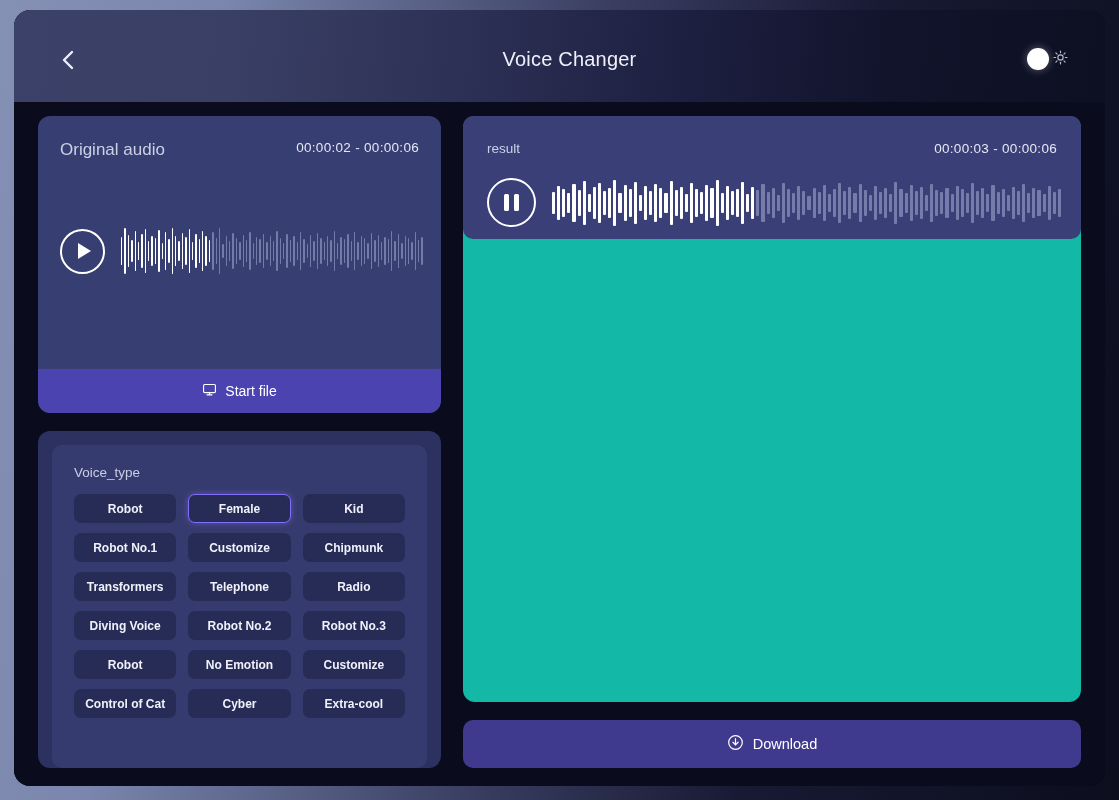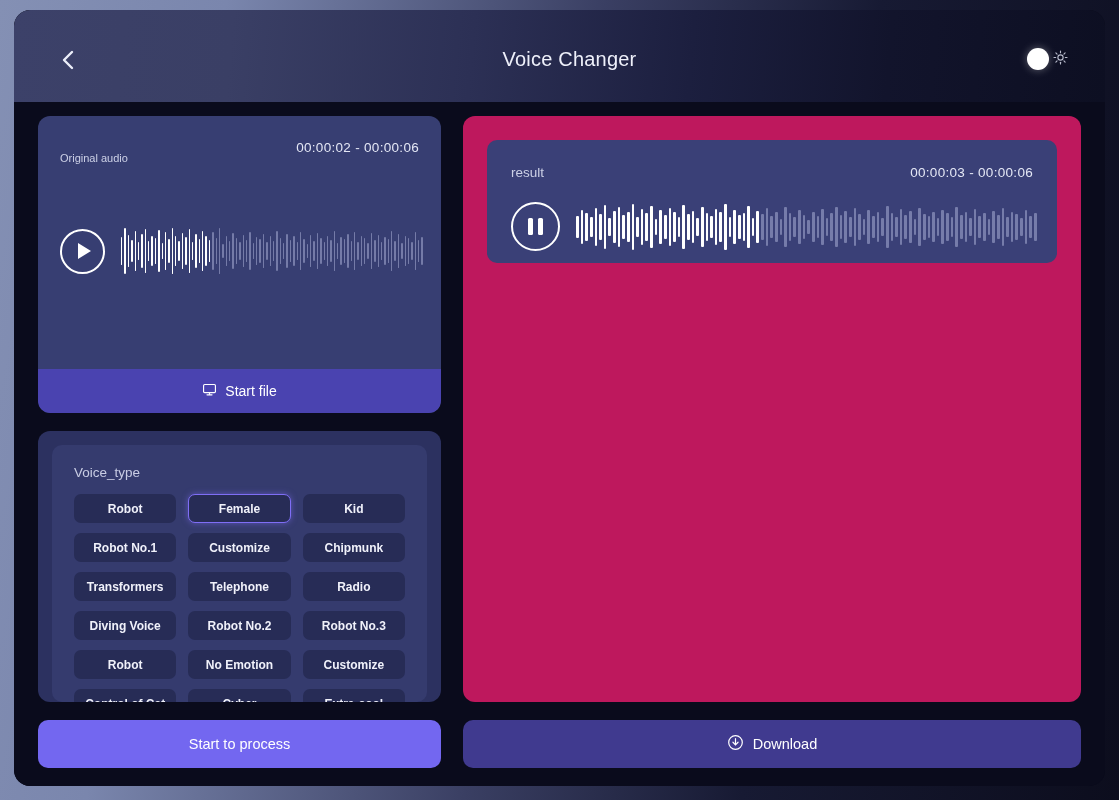--- a/index.html
+++ b/index.html
@@ -104,22 +104,21 @@
     background: #373e72;
     border-radius: 12px;
     position: relative;
     overflow: hidden;
     flex: 0 0 auto;
   }
   #original-audio-label {
     position: absolute;
     left: 22px; top: 24px;
     color: #ccd0e6;
-    font-size: 11px;
-    margin-top: 12px;
+    font-size: 17px;
   }
   #original-audio-time {
     position: absolute;
     right: 22px; top: 24px;
     color: #e4e7f5;
     font-size: 13.5px;
     letter-spacing: .3px;
   }
   #original-player-row {
     position: absolute;
@@ -227,24 +226,23 @@
   }
   .voice-chip.selected {
     border-color: #7f6ef6;
     background: #272c56;
     box-shadow: 0 0 6px rgba(127,110,246,.55);
   }
 
   
   #result-card {
     flex: 1 1 auto;
-    background: #be185d;
+    background: #14b8a6;
     border-radius: 12px;
     position: relative;
-    padding: 24px;
   }
   #result-inner {
     height: 123px;
     background: #3a4077;
     border-radius: 10px;
     position: relative;
   }
   #result-label {
     position: absolute;
     left: 24px; top: 25px;
@@ -495,23 +493,20 @@
                 <div class="voice-chip">
                   <span>Cyber</span>
                 </div>
                 <div class="voice-chip">
                   <span>Extra-cool</span>
                 </div>
               </div>
           </div>
         </div>
 
-        <div class="footer-btn" id="start-process-button">
-          <span>Start to process</span>
-        </div>
       </div>
 
       <div id="right-column">
 
         <div id="result-card">
           <div id="result-inner">
             <div id="result-label">result</div>
             <div id="result-time">00:00:03 - 00:00:06</div>
 
             <div id="result-player-row">

